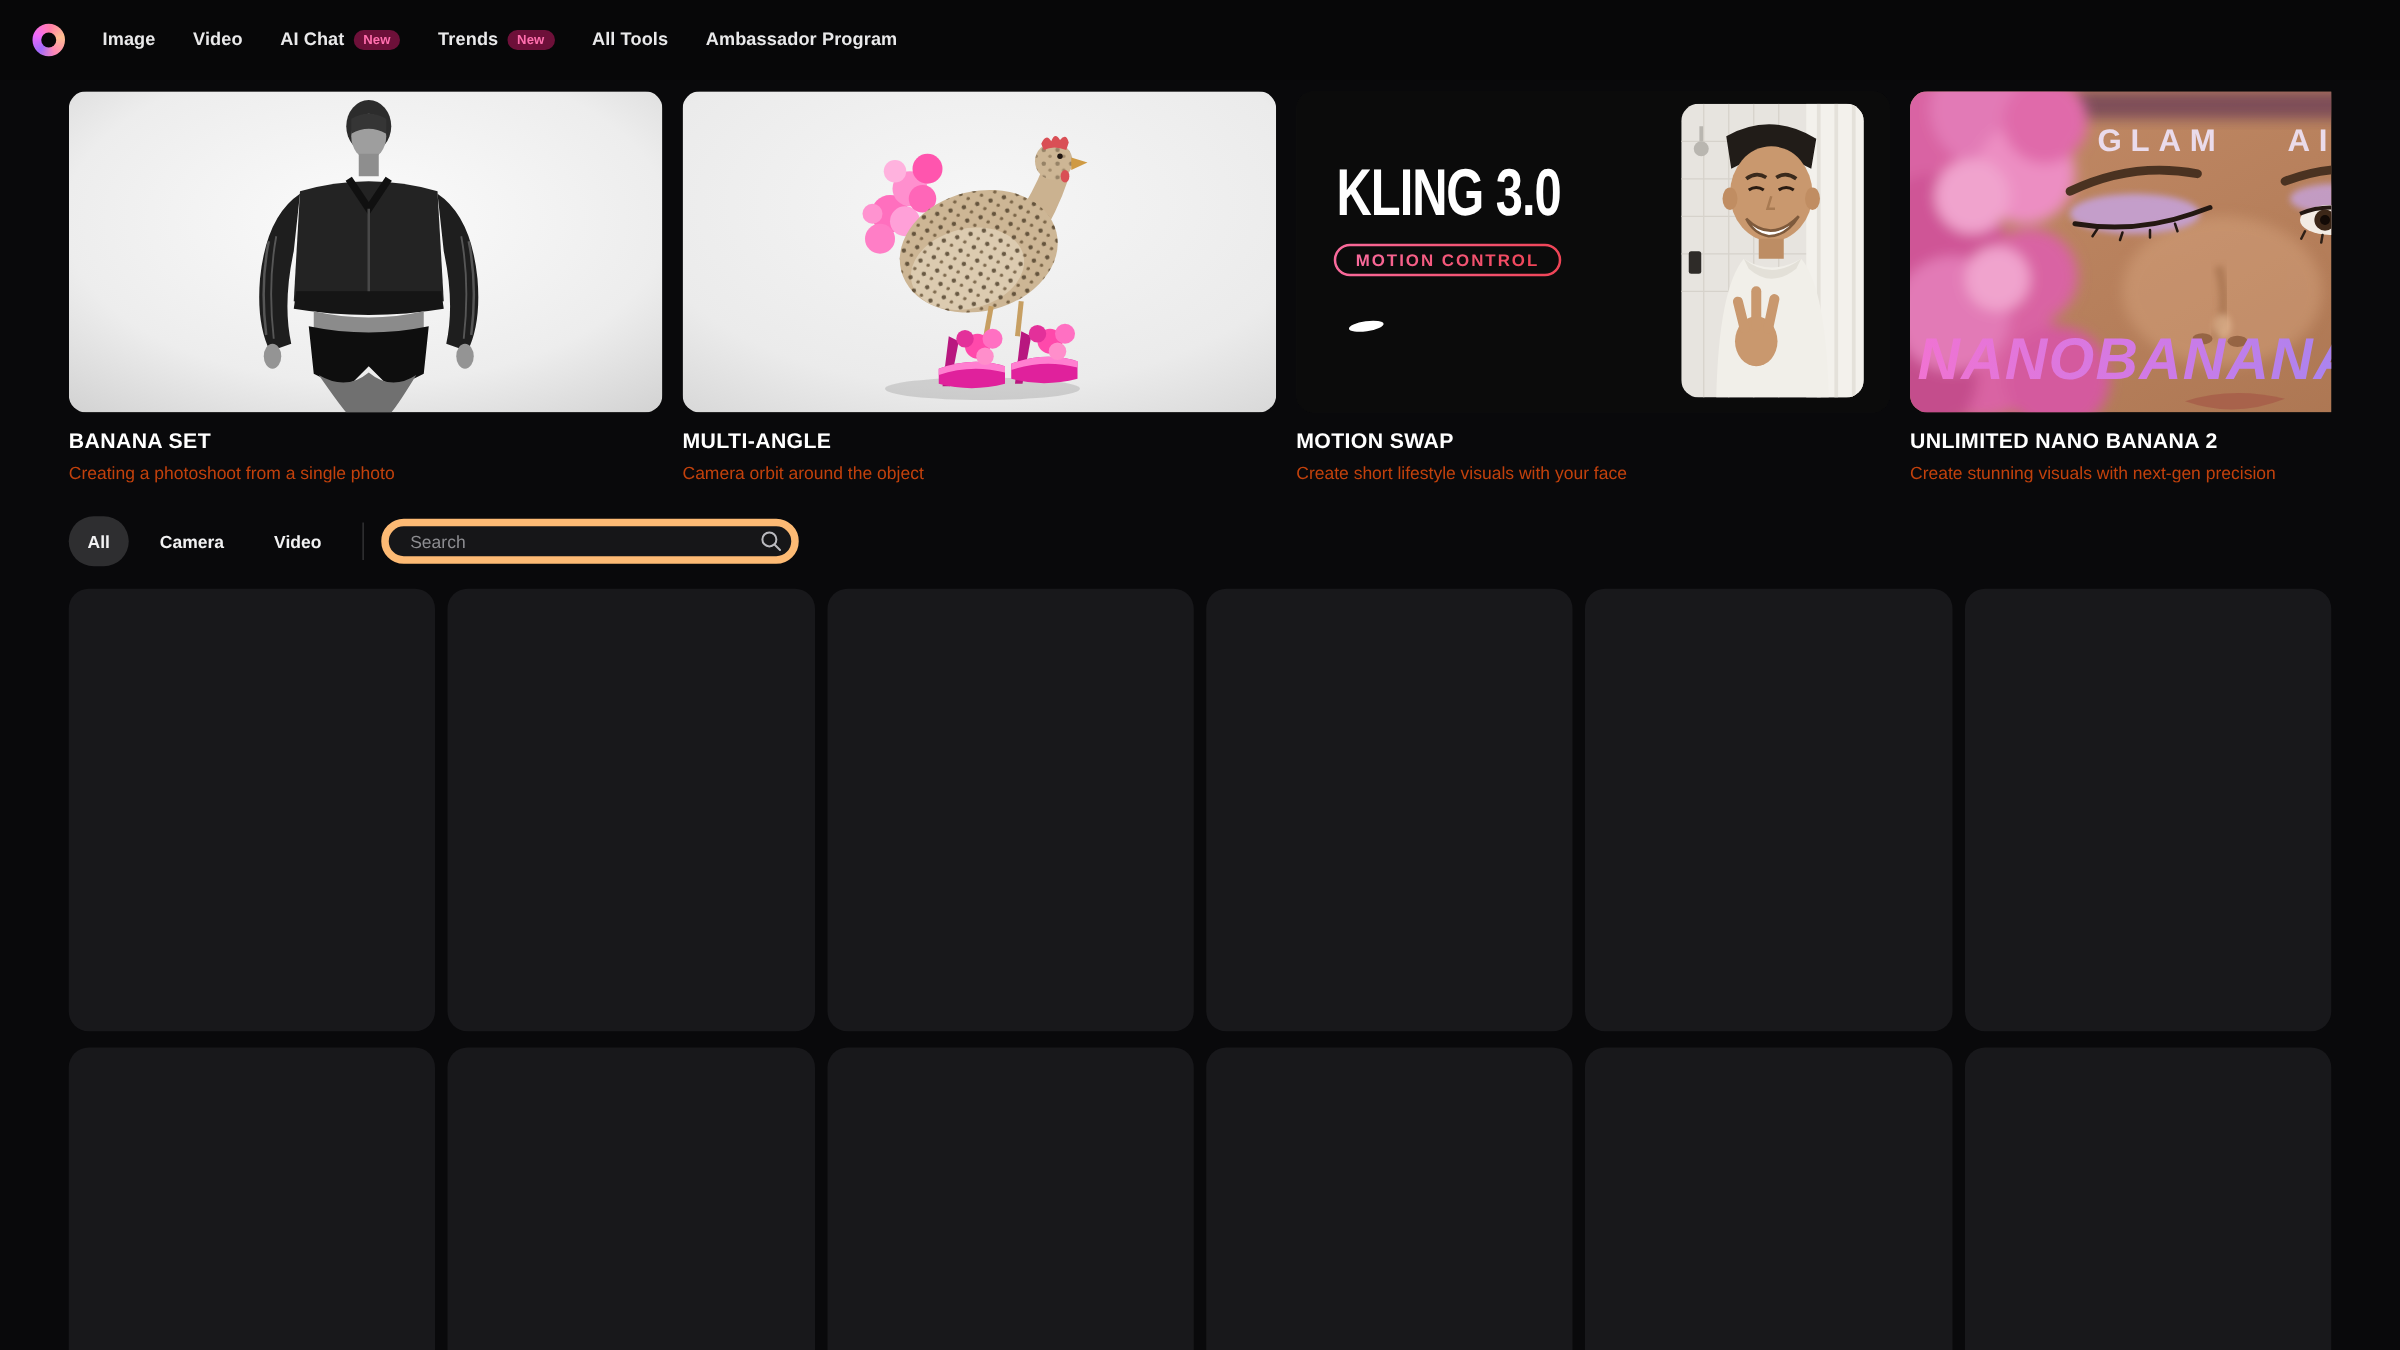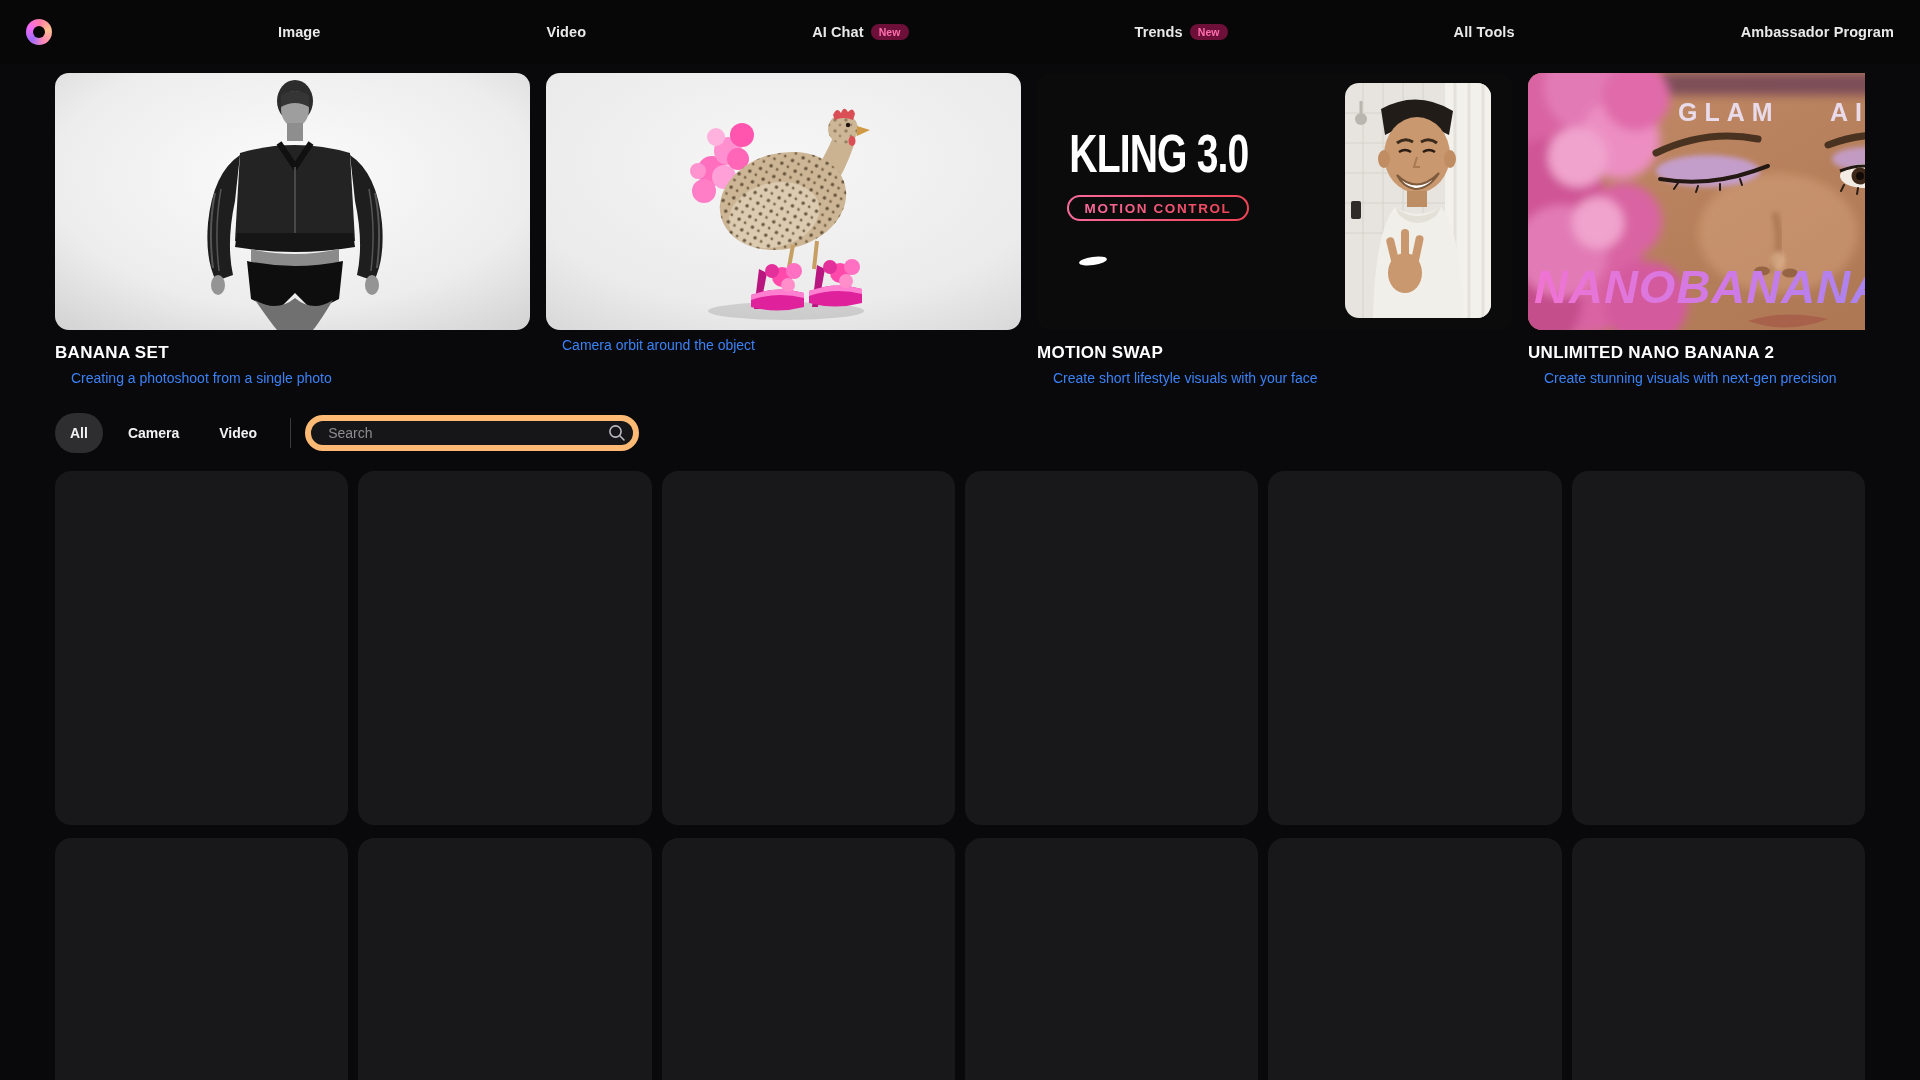--- a/index.html
+++ b/index.html
@@ -6,21 +6,21 @@
   html,body { margin:0; padding:0; }
   body {
     width:1920px; height:1080px; overflow:hidden;
     background:#09090b; color:#fff;
     font-family:"Liberation Sans", sans-serif;
   }
 
   
   .topbar {
     height:64px; display:flex; align-items:center;
-    padding:0 26px; gap:30px; background:#070708;justify-content:space-between;
+    padding:0 26px; gap:30px; background:#070708;
   }
   .logo {
     width:26px; height:26px; border-radius:50%; position:relative; cursor:pointer;
     background:conic-gradient(from 220deg,#9f6cf0,#e66df0,#ff7fa8,#ffc096,#ff8fb0,#9f6cf0);
     filter:saturate(1.1);
   }
   .logo::after { content:""; position:absolute; inset:7px; border-radius:50%; background:#070708; }
   .nav-link {
     display:flex; align-items:center; gap:7px; cursor:pointer;
     color:#e9e9ea; font-size:14.5px; font-weight:700; letter-spacing:.1px;
@@ -34,21 +34,21 @@
   .container { width:1810px; margin-left:55px; }
 
   
   .carousel { display:flex; gap:16px; margin-top:9px; overflow:hidden; width:1810px; }
   .feat-card { flex:0 0 475px; width:475px; cursor:pointer; }
   .feat-img {
     width:475px; height:257px; border-radius:14px; overflow:hidden; background:#111;
   }
   .feat-img svg { display:block; }
   .feat-title { margin-top:13px; font-size:17px; font-weight:700; letter-spacing:.3px; color:#fff; }
-  .feat-sub { margin-top:7px; font-size:14px; color:#3b82f6;margin-left:16px; }
+  .feat-sub { margin-top:7px; font-size:14px; color:#c2410c; }
 
   
   .filterbar { display:flex; align-items:center; margin-top:27px; }
   .tab {
     font-family:inherit; font-size:14px; font-weight:700; color:#f2f2f3;
     background:transparent; border:none; padding:12px 15px; border-radius:999px;
     cursor:pointer; margin-right:10px;
   }
   .tab.active { background:#2e2e30; }
   .divider { width:1px; height:30px; background:#3a3a3d; margin:0 14px 0 8px; }
@@ -188,20 +188,21 @@
             <path d="M271 192 L266 234 L272 234 L279 196 Z" fill="#b8177f"></path>
             <path d="M263 218 Q290 208 316 216 L316 230 Q289 237 263 230 Z" fill="#e0219c"></path>
             <path d="M263 218 Q290 208 316 216 L316 221 Q289 214 263 223 Z" fill="#ff7fd0"></path>
             <circle cx="294" cy="200" r="10" fill="#ff49ab"></circle>
               <circle cx="306" cy="194" r="8" fill="#ff70c2"></circle>
             <circle cx="284" cy="194" r="7" fill="#e3309a"></circle>
               <circle cx="300" cy="208" r="7" fill="#ff8ecb"></circle>
           </g>
         </svg>
       </div>
+      <div class="feat-title">MULTI-ANGLE</div>
       <div class="feat-sub">Camera orbit around the object</div>
     </div>
 
     <div class="feat-card">
       <div class="feat-img">
         <svg width="475" height="257" viewBox="0 0 475 257">
           <defs>
             <linearGradient id="pg" x1="0" y1="0" x2="1" y2="0">
               <stop offset="0" stop-color="#f96a9c"></stop>
                 <stop offset="1" stop-color="#ef4456"></stop>

